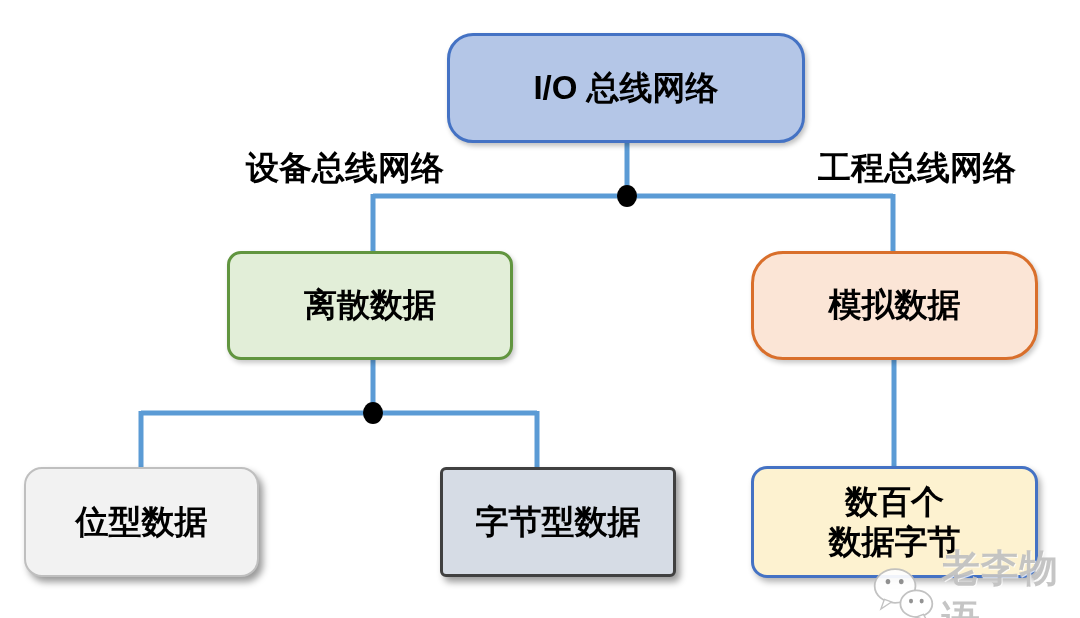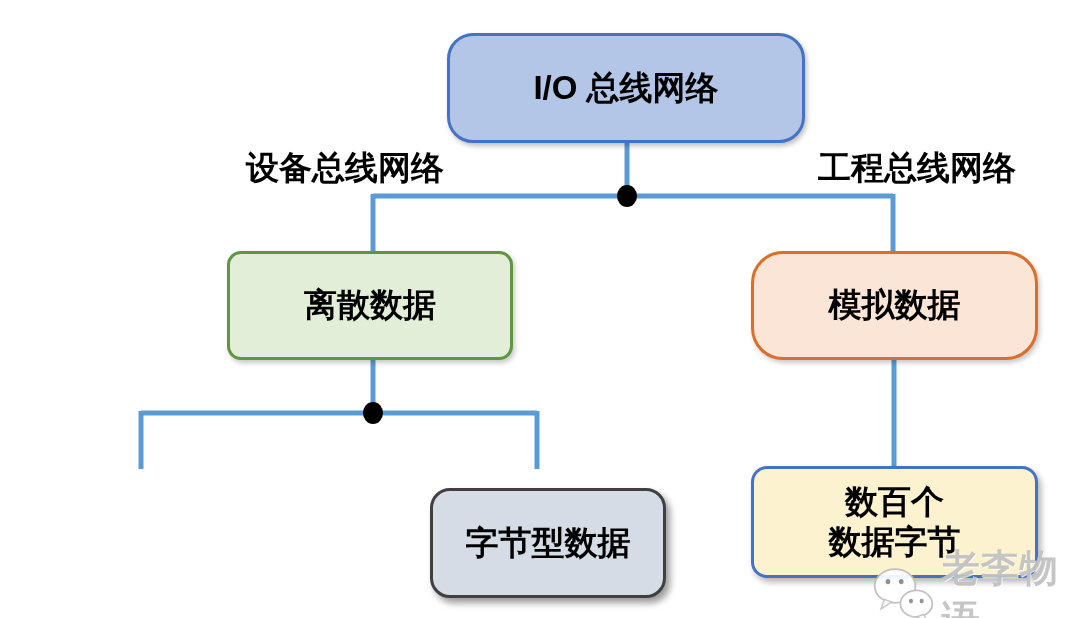--- a/index.html
+++ b/index.html
@@ -47,25 +47,24 @@
     border-radius:32px;font-size:33px;
     box-shadow:2px 3px 5px rgba(0,0,0,0.22);
   }
   .node-bit{
     left:24px;top:467px;width:235px;height:110px;
     background:var(--bit-fill);border:2.5px solid var(--bit-border);
     border-radius:18px;font-size:33px;
     box-shadow:4px 5px 7px rgba(0,0,0,0.40);
   }
   .node-byte{
-    left:430px;top:467px;width:236px;height:110px;
+    left:440px;top:467px;width:236px;height:110px;
     background:var(--byte-fill);border:3px solid var(--byte-border);
-    border-radius:20px;font-size:33px;
+    border-radius:6px;font-size:33px;
     box-shadow:4px 5px 7px rgba(0,0,0,0.40);
-    margin-top:21px;
   }
   .node-hundreds{
     left:751px;top:466px;width:287px;height:112px;
     background:var(--hund-fill);border:3px solid var(--hund-border);
     border-radius:16px;font-size:33px;line-height:1.2;
     white-space:pre-line;
     box-shadow:3px 4px 6px rgba(0,0,0,0.30);
   }
   .edge-label{
     position:absolute;top:150px;width:260px;
@@ -115,20 +114,23 @@
   <div class="edge-label edge-label-right">工程总线网络</div>
 
   <div class="node node-discrete">
     <span>离散数据</span>
   </div>
 
   <div class="node node-analog">
     <span>模拟数据</span>
   </div>
 
+  <div class="node node-bit">
+    <span>位型数据</span>
+  </div>
 
   <div class="node node-byte">
     <span>字节型数据</span>
   </div>
 
   <div class="node node-hundreds">
     <span>数百个
 数据字节</span>
   </div>
 

